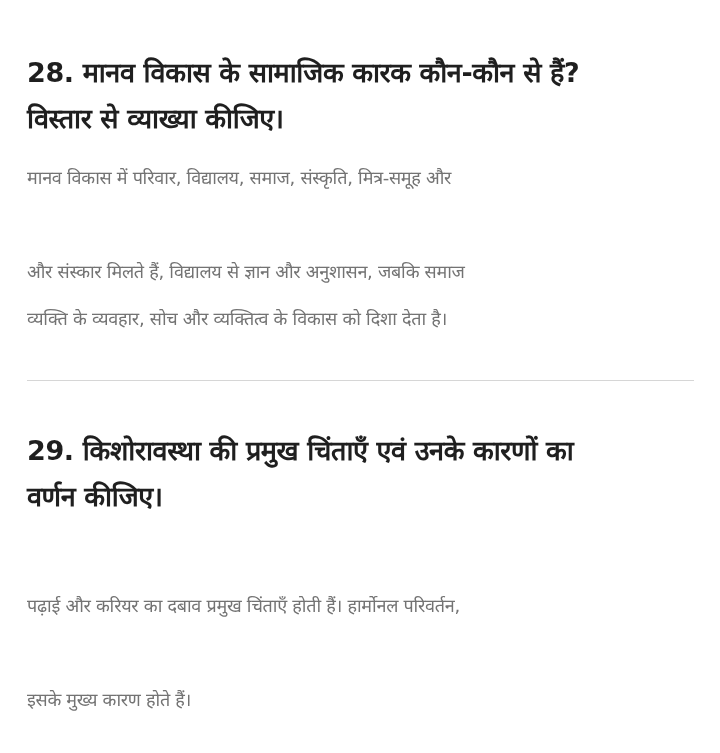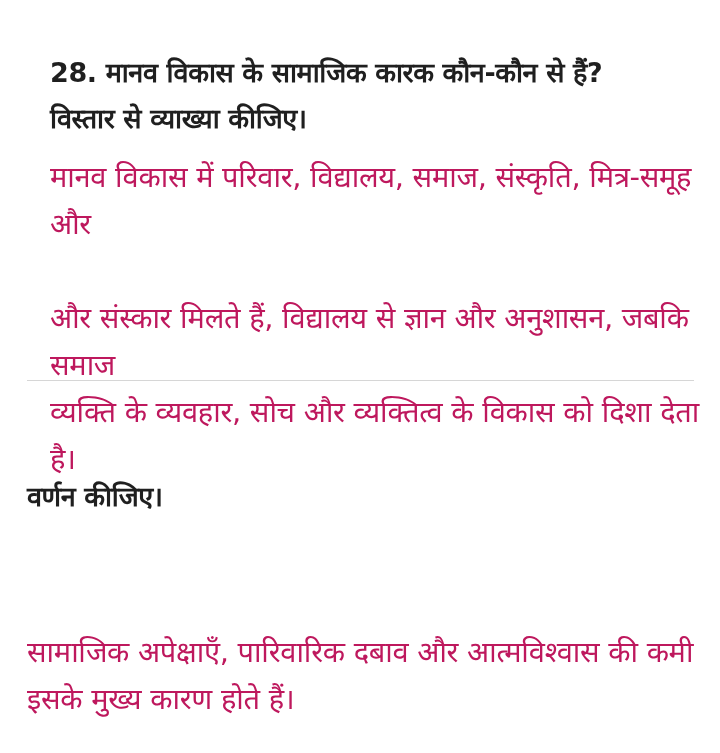--- a/index.html
+++ b/index.html
@@ -28,34 +28,34 @@
     .q-heading {
       margin: 0;
       font-size: 27px;
       font-weight: bold;
       color: #1f1f1f;
       line-height: 46px;
       letter-spacing: -0.4px;
     }
     .q-body {
       margin: 0;
-      font-size: 29px;
-      color: #be185d;
+      font-size: 18px;
+      color: #737373;
       line-height: 47px;
       letter-spacing: -0.3px;
     }
     .divider {
       position: absolute;
       left: 0;
       top: 380px;
       width: 667px;
       height: 0;
       border-top: 1.5px solid #d6d6d6;
     }
-    #sec-28 { top: 50px; margin-left: 23px; }
+    #sec-28 { top: 50px; }
     #sec-28 .q-body { margin-top: 12px; }
     #sec-29 { top: 428px; }
     #sec-29 .q-body { margin-top: 15px; }
   </style>
 </head>
 <body>
 
 <div class="page">
 
   <section class="section" id="sec-28">
@@ -68,24 +68,24 @@
       <br>
       <span>और संस्कार मिलते हैं, विद्यालय से ज्ञान और अनुशासन, जबकि समाज</span><br>
       <span>व्यक्ति के व्यवहार, सोच और व्यक्तित्व के विकास को दिशा देता है।</span>
     </p>
   </section>
 
   <div class="divider"></div>
 
   <section class="section" id="sec-29">
     <h2 class="q-heading">
-      <br>
+      <span>29. किशोरावस्था की प्रमुख चिंताएँ एवं उनके कारणों का</span><br>
       <span>वर्णन कीजिए।</span>
     </h2>
     <p class="q-body">
       <br>
+      <span>पढ़ाई और करियर का दबाव प्रमुख चिंताएँ होती हैं। हार्मोनल परिवर्तन,</span><br>
       <br>
-      <span>सामाजिक अपेक्षाएँ, पारिवारिक दबाव और आत्मविश्वास की कमी</span><br>
       <span>इसके मुख्य कारण होते हैं।</span>
     </p>
   </section>
 
 </div>
 
 </body></html>

